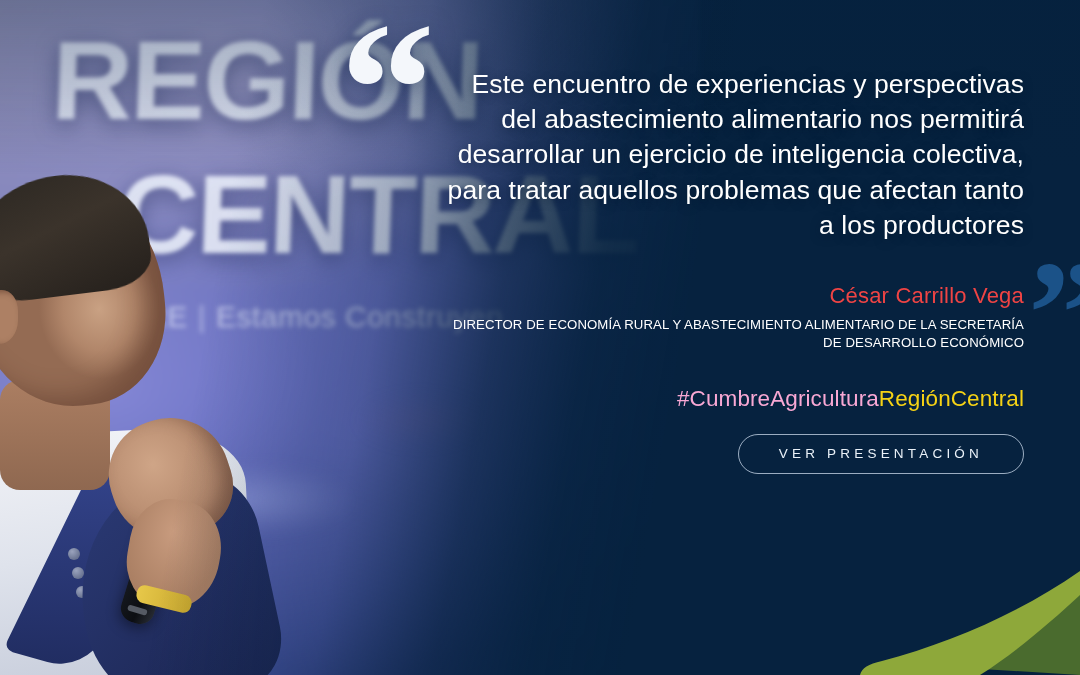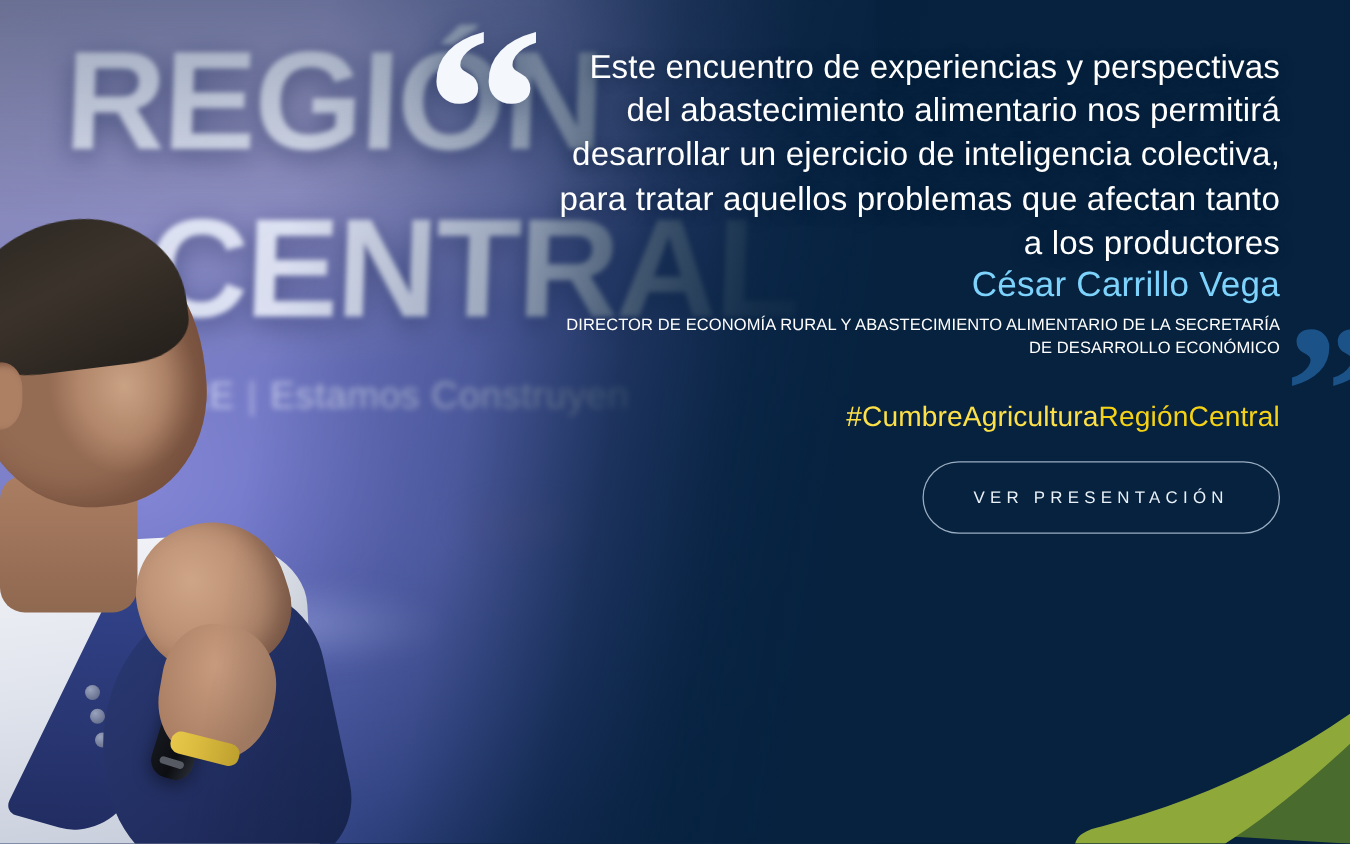--- a/index.html
+++ b/index.html
@@ -182,59 +182,60 @@
     color:#1b5288;
     user-select:none;
   }
 
   
   .swoosh { position:absolute; right:0; bottom:0; width:260px; height:110px; overflow:hidden; }
   .swoosh svg { display:block; width:260px; height:110px; }
 
   
   .content {
-    position:absolute; right:56px; top:36px;
+    position:absolute; right:56px; top:67px;
     width:580px;
     text-align:right;
   }
   .quote-text {
     font-size:26.5px;
     line-height:1.33;
     color:#ffffff;
     font-weight:400;
     letter-spacing:.1px;
     text-shadow:0 2px 10px rgba(4,22,44,.55);
   }
   .speaker-name {
-    font-size:28px;
+    margin-top:40px;
+    font-size:22px;
     font-weight:400;
-    color:#7dd3fc;
+    color:#ef4444;
     letter-spacing:.2px;
   }
   .speaker-role {
     margin-top:7px;
     font-size:13.2px;
     font-weight:400;
     color:#ffffff;
     line-height:1.35;
     letter-spacing:.1px;
   }
   .hashtag {
     margin-top:34px;
     font-size:22.5px;
     letter-spacing:.1px;
     white-space:nowrap;
   }
-  .hashtag .tag-a { color:#fde047; font-weight:400; }
+  .hashtag .tag-a { color:#f9a8d4; font-weight:400; }
   .hashtag .tag-b { color:#f5d215; font-weight:400; }
 
   .cta-wrap { margin-top:22px; display:flex; justify-content:flex-end; }
   .cta {
     display:inline-flex; align-items:center; justify-content:center;
-    height:58px; padding:0 40px;
+    height:40px; padding:0 40px;
     border:1.3px solid rgba(205,220,238,.75);
     border-radius:999px;
     background:transparent;
     color:#eaf1f8;
     font-size:13.5px;
     font-weight:400;
     letter-spacing:4.2px;
     cursor:pointer;
   }
 </style>

